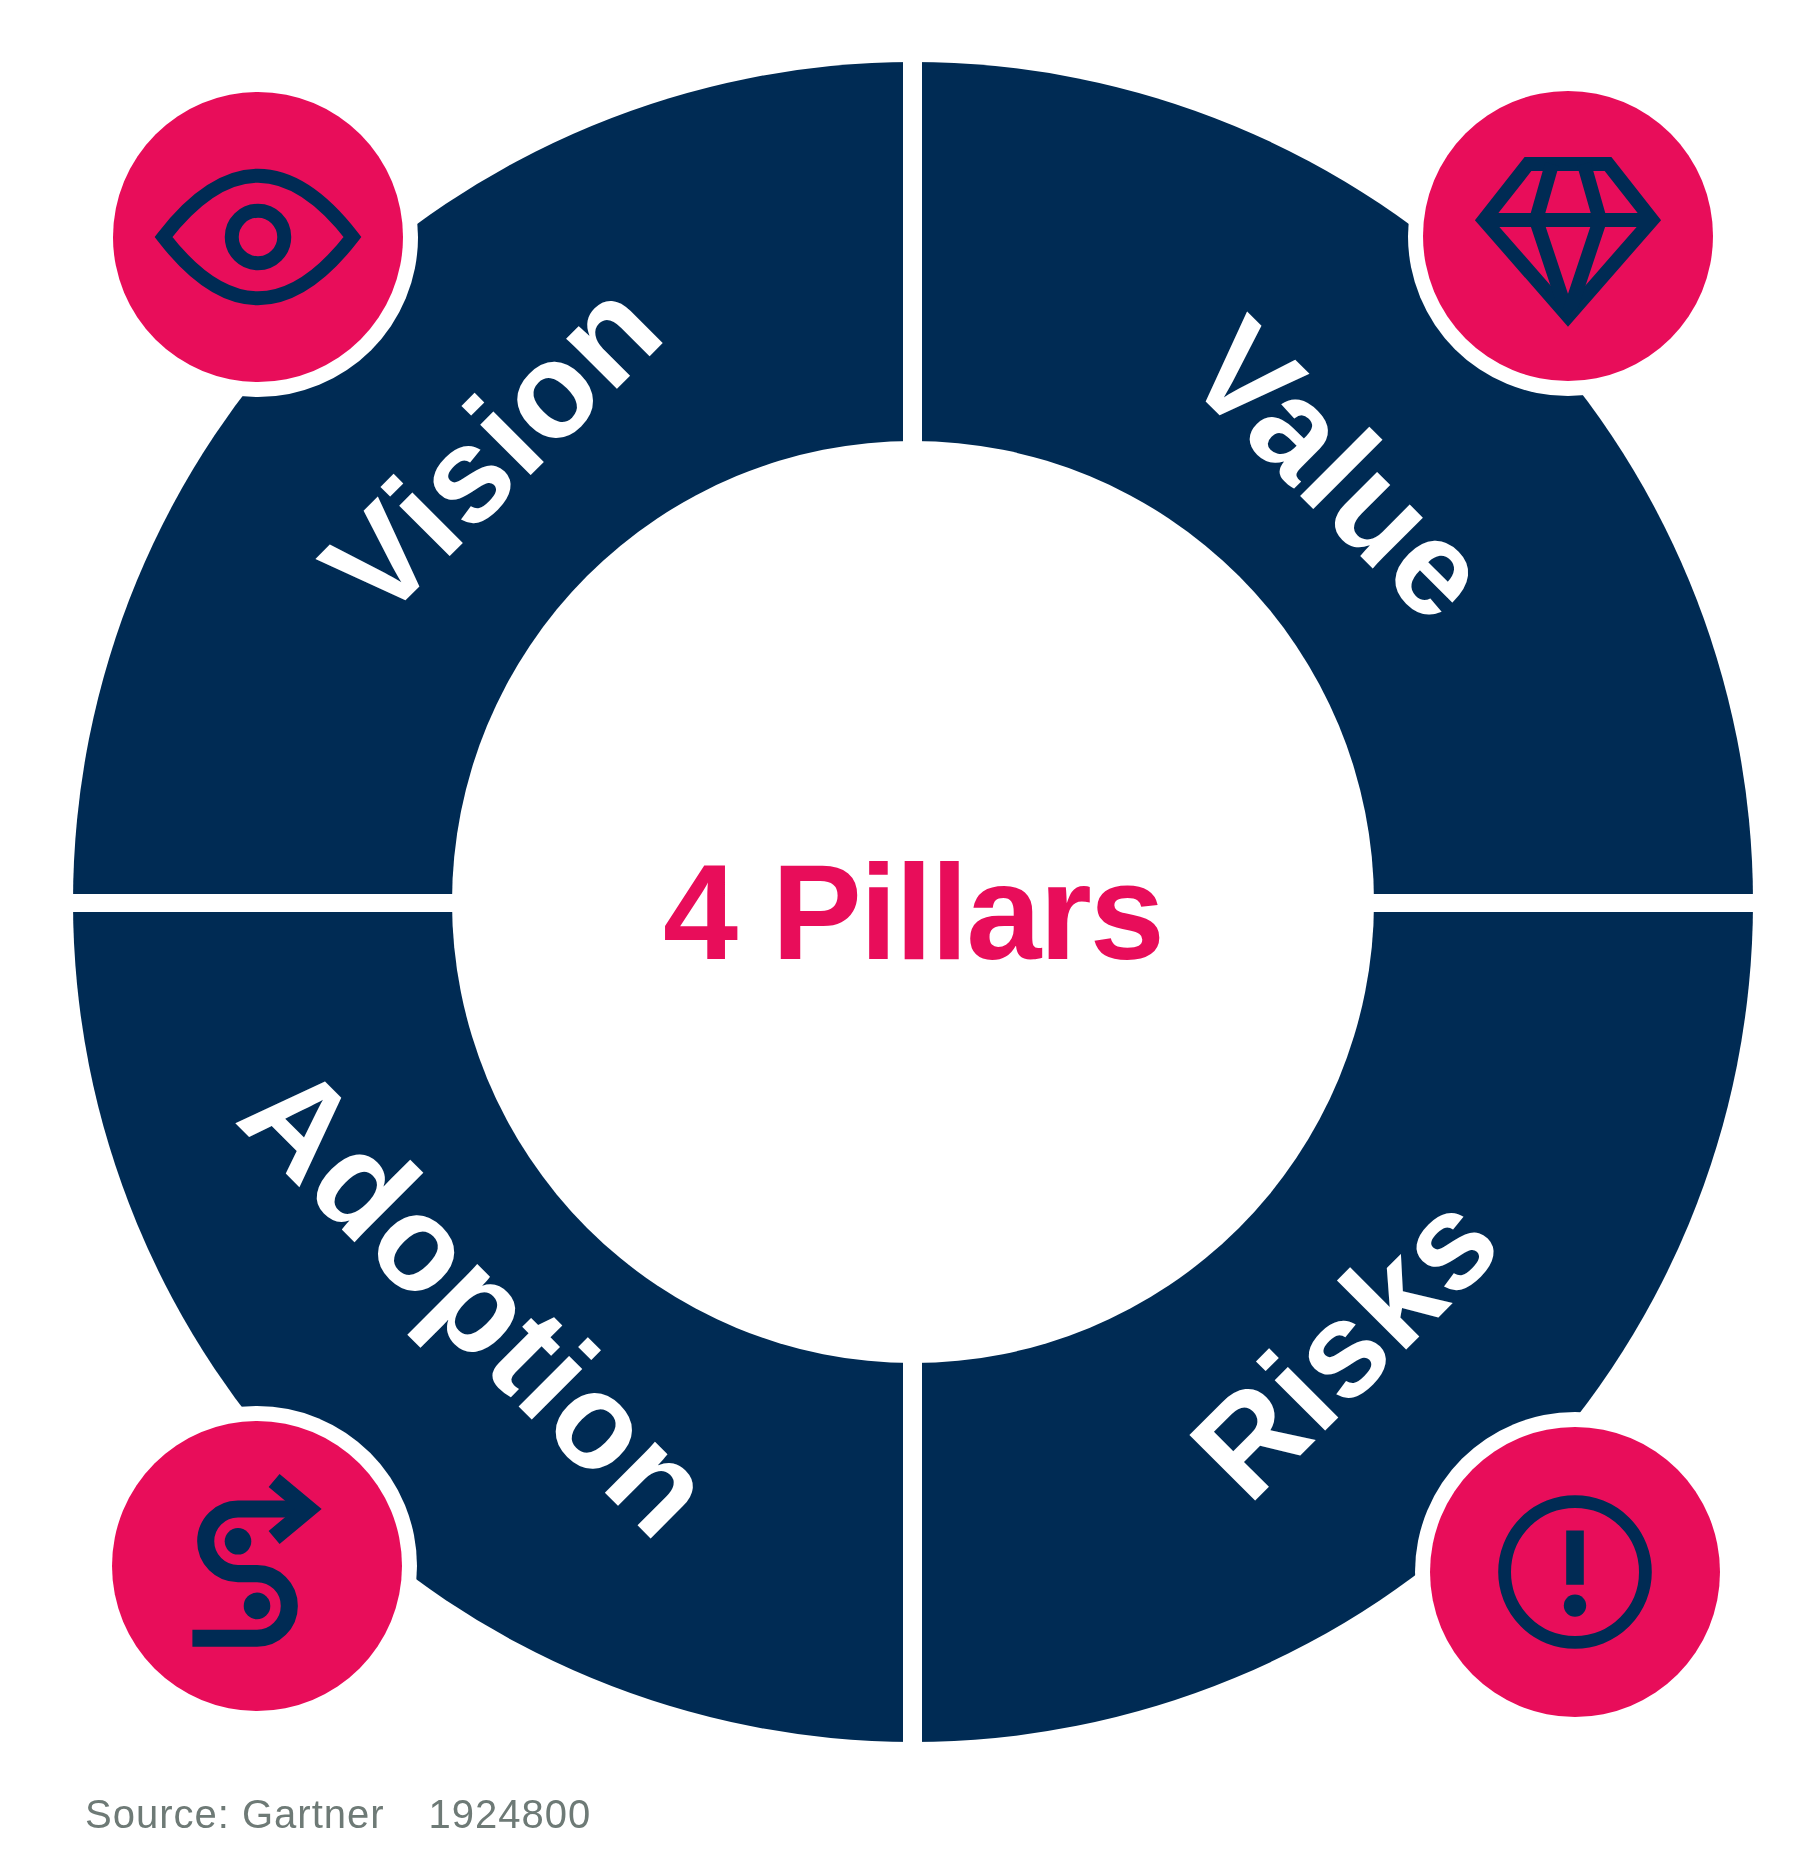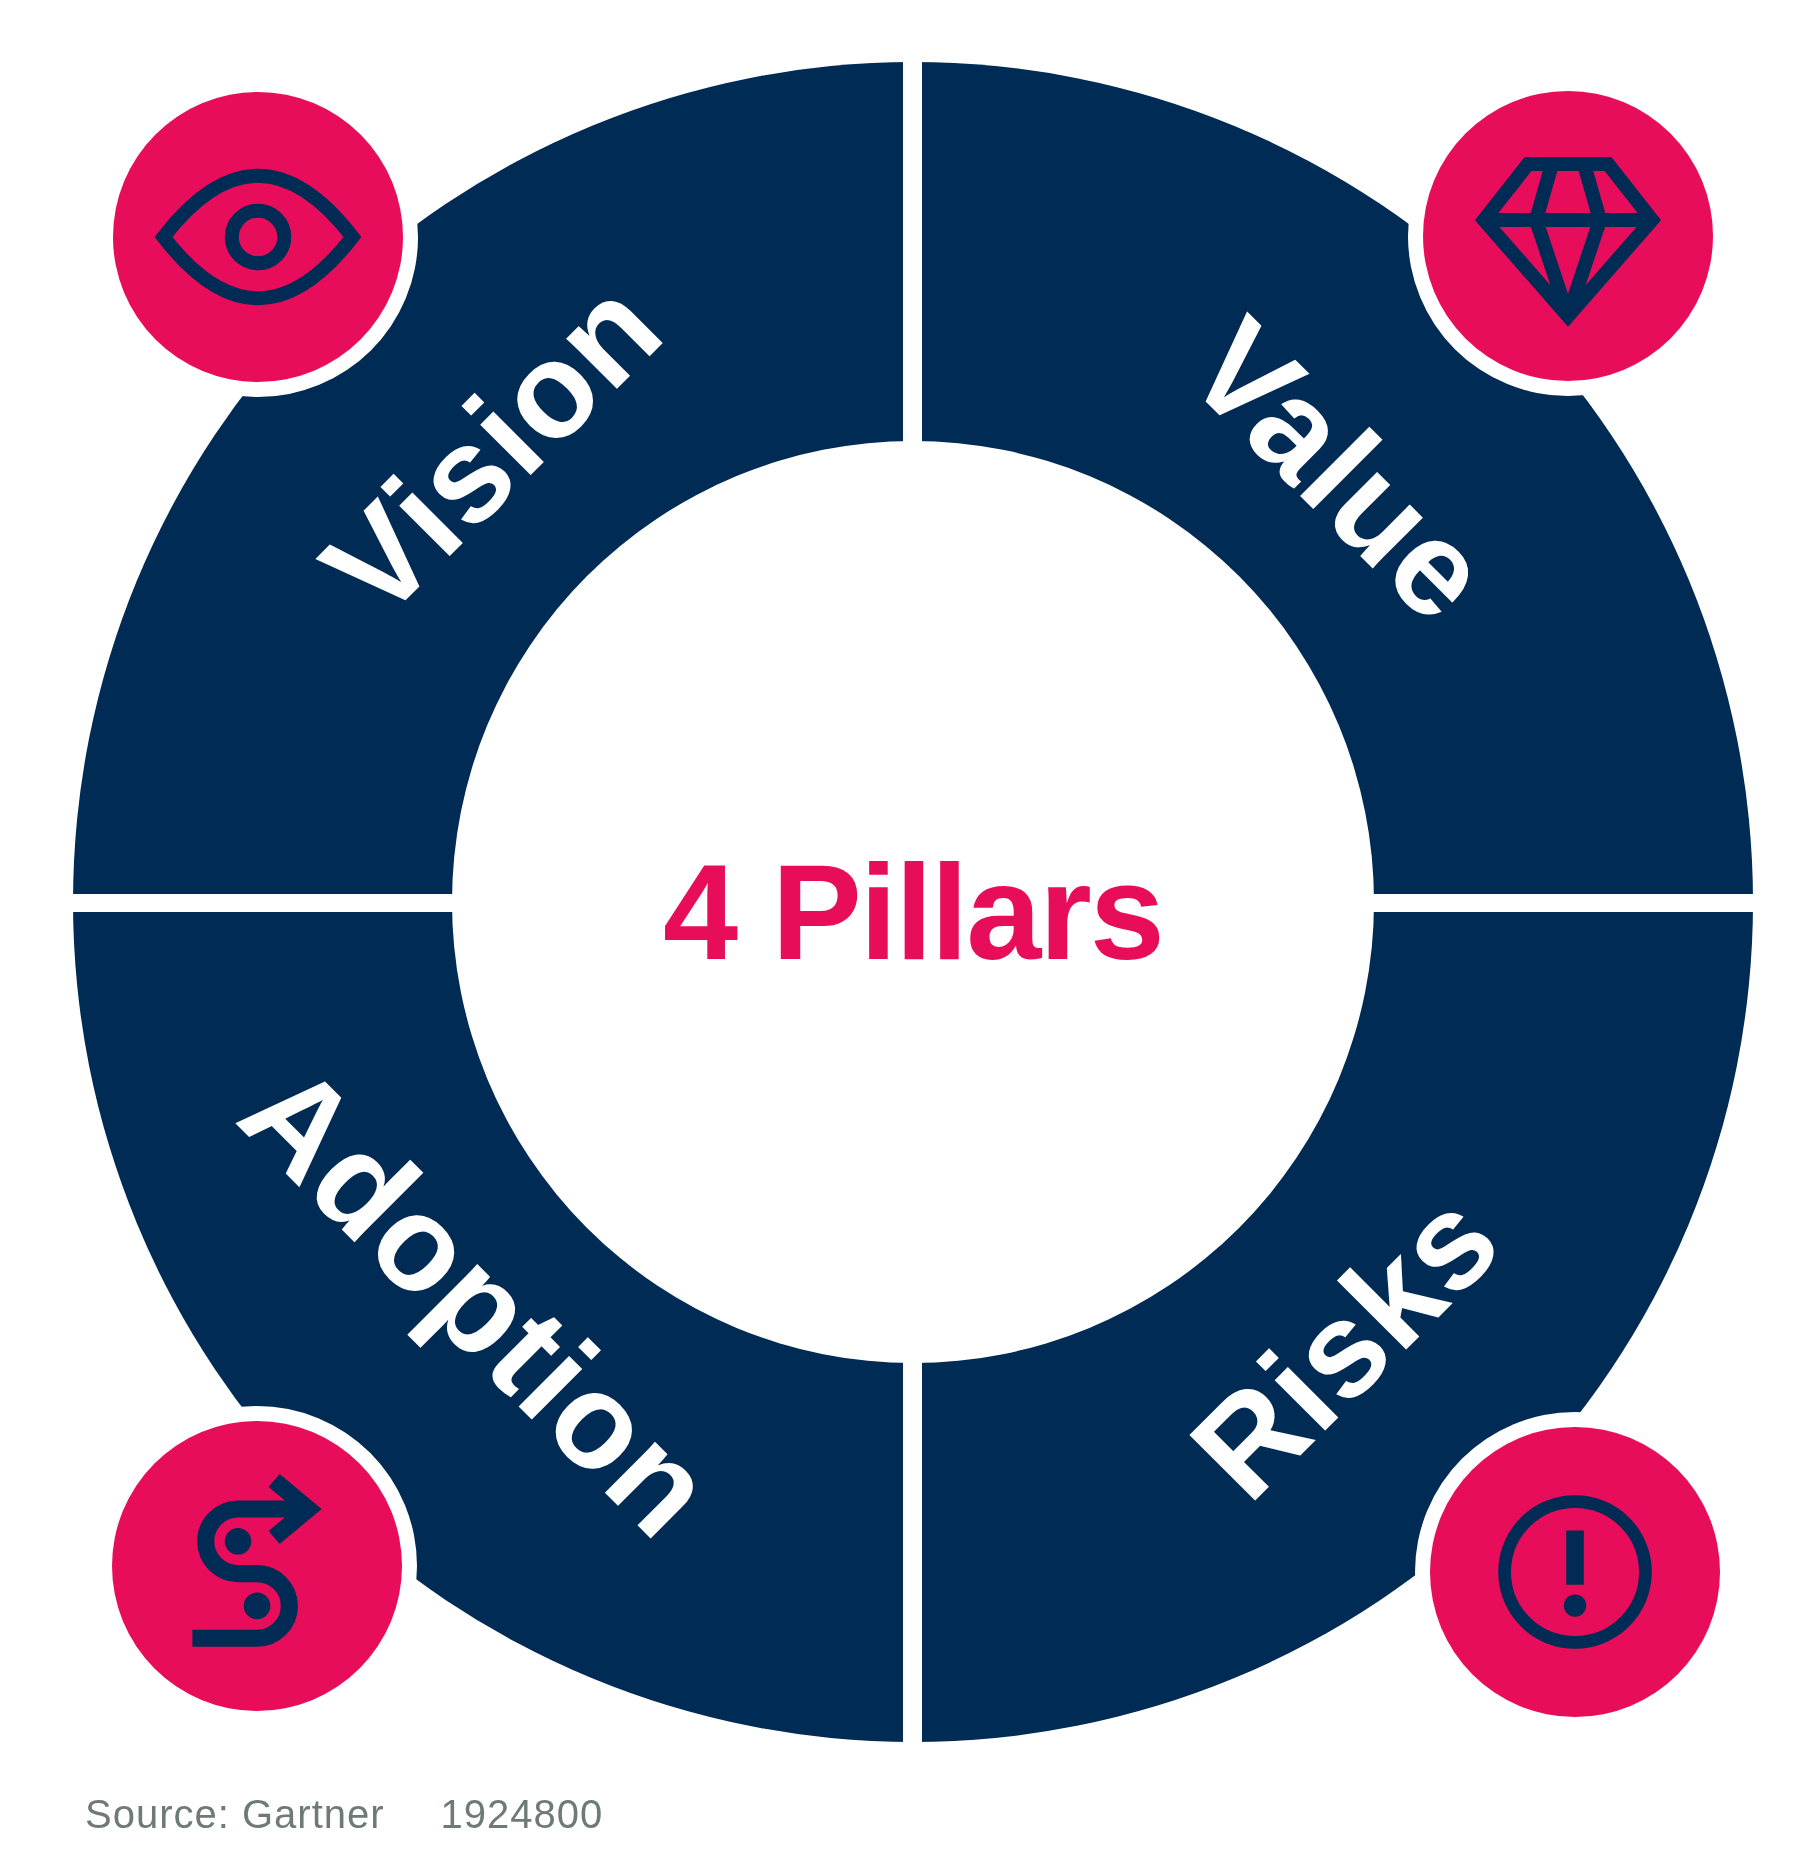--- a/index.html
+++ b/index.html
@@ -87,21 +87,21 @@
   .badge.vision  { left:113px;  top:92px;  }
   .badge.value   { left:1423px; top:91px;  }
   .badge.adoption{ left:112px;  top:1421px;}
   .badge.risks   { left:1430px; top:1427px;}
   .badge svg{display:block;}
   
   .footer{
     position:absolute;
     left:85px; top:1792px;
     display:flex;
-    gap:56px;
+    gap:44px;
     color:var(--gray);
     font-size:40px;
     letter-spacing:1px;
     white-space:nowrap;
   }
 </style>
 </head>
 <body>
 
 <div class="stage">

